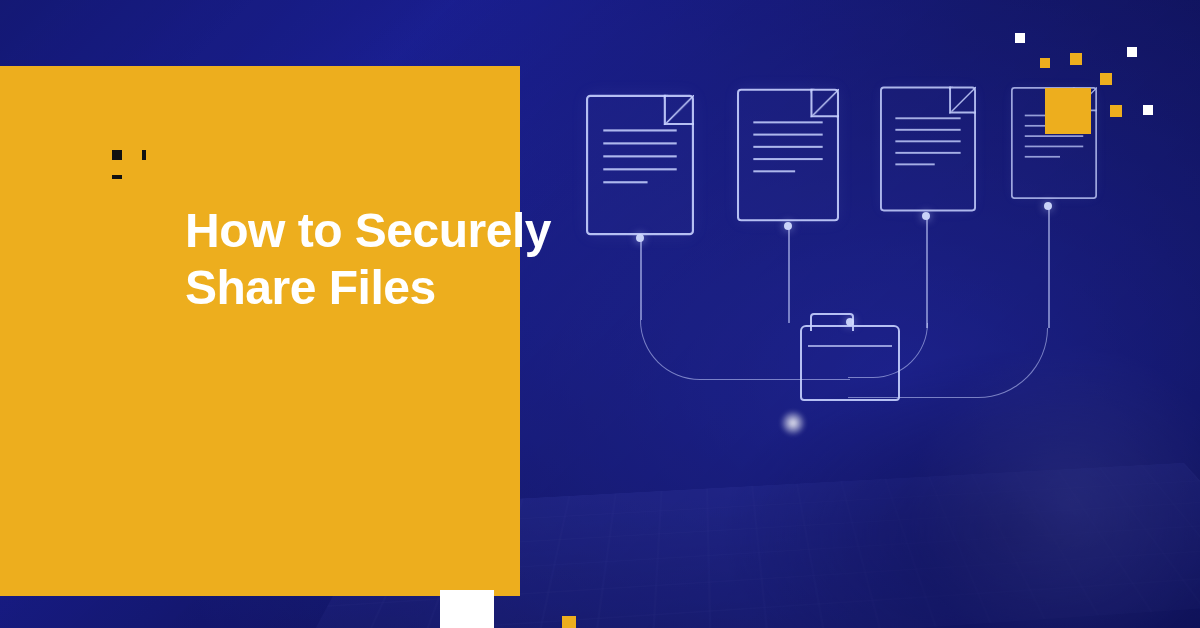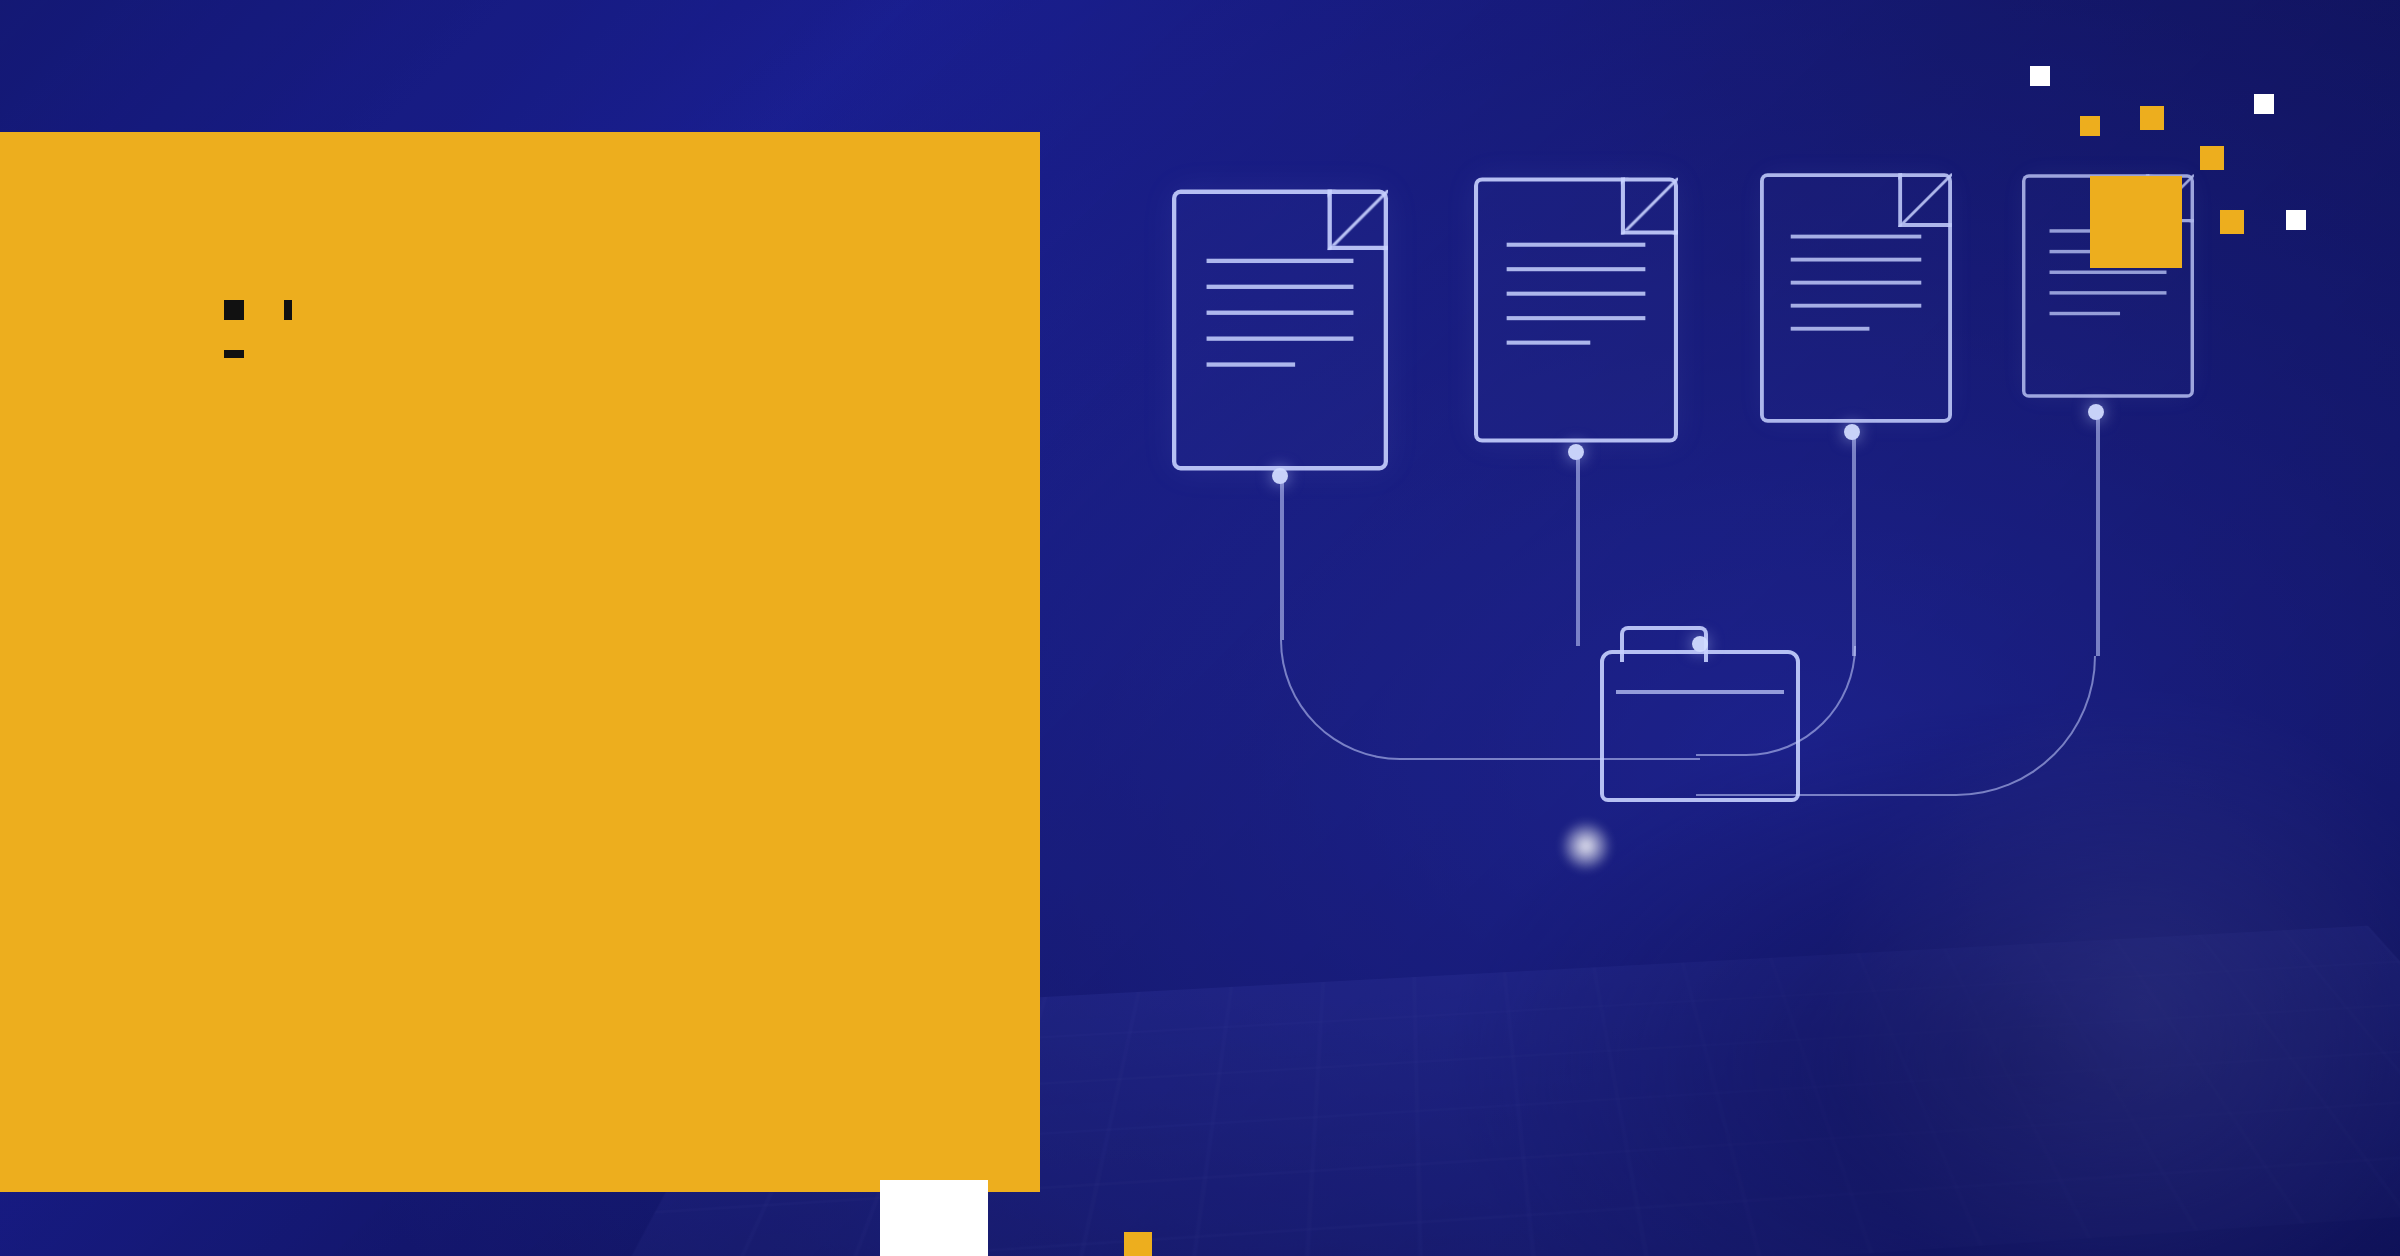--- a/index.html
+++ b/index.html
@@ -256,21 +256,22 @@
 
 <div class="yellow-block"></div>
 
 <div class="marks-tl">
   <span class="m1"></span>
     <span class="m2"></span>
     <span class="m3"></span>
 </div>
 
 <h1 class="title">
-  <br>
+  <span>How to Securely</span><br>
+  <span>Share Files</span>
 </h1>
 
 <div class="cluster-tr">
   <span class="sq white  s1"></span>
   <span class="sq orange s2"></span>
   <span class="sq orange s3"></span>
   <span class="sq white  s4"></span>
   <span class="sq orange s5"></span>
   <span class="sq orange s6"></span>
   <span class="sq white  s7"></span>

